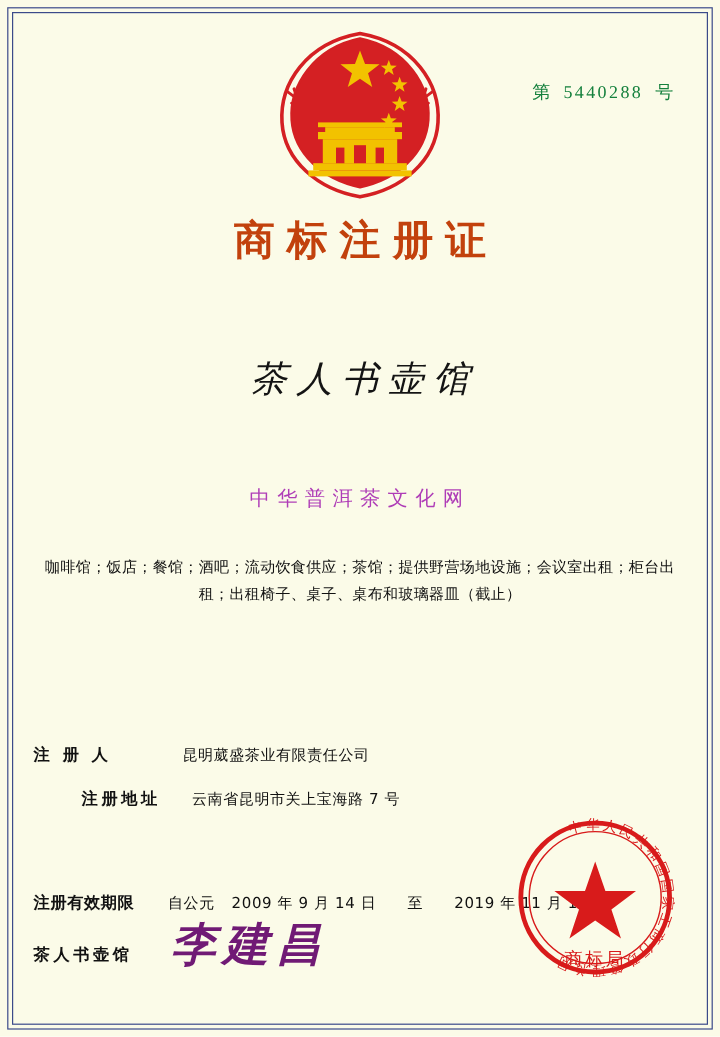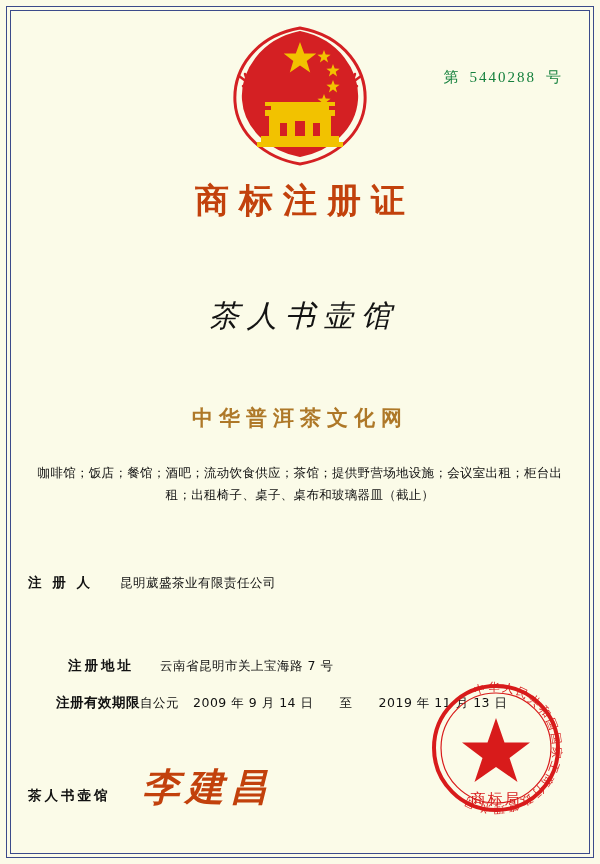--- a/index.html
+++ b/index.html
@@ -121,26 +121,25 @@
   }
 
   
   .watermark {
     position: absolute;
     top: 404px;
     left: 0;
     width: 100%;
     text-align: center;
     font-family: "DejaVu Serif", serif;
-    font-size: 21px;
+    font-size: 17px;
     letter-spacing: 6px;
-    color: #a16207;
+    color: #a21caf;
     opacity: 0.85;
     pointer-events: none;
-    font-weight: bold;
   }
 
   
   .section-heading {
     position: absolute;
     left: 28px;
     top: 425px;
     font-family: "DejaVu Sans", sans-serif;
     font-size: 15px;
     font-weight: bold;
@@ -174,40 +173,40 @@
     width: 92px;
     letter-spacing: 3px;
     flex: none;
   }
   .field .value {
     font-size: 12.5px;
     color: #111;
     letter-spacing: 0.5px;
     text-align: center;
   }
-  .field-registrant { top: 574px; }
+  .field-registrant { top: 620px; gap: 32px; }
   .field-address { top: 657px; margin-left: 40px; }
-  .field-validity { top: 694px; text-align: right; }
+  .field-validity { top: 744px; }
 
   .validity-line {
     font-size: 12.5px;
     color: #111;
     white-space: nowrap;
     letter-spacing: 0.5px;
   }
   .validity-line .gap { display: inline-block; width: 26px; }
   .validity-line .gap-sm { display: inline-block; width: 14px; }
 
   .field-signature { top: 768px; }
   .signature-script {
     font-family: "DejaVu Serif", serif;
     font-size: 38px;
     font-weight: bold;
     font-style: italic;
-    color: #c2410c;
+    color: #701a75;
     letter-spacing: 6px;
     margin-left: 22px;
     line-height: 1;
     text-align: right;
   }
 
   
   .seal {
     position: absolute;
     right: 28px;

